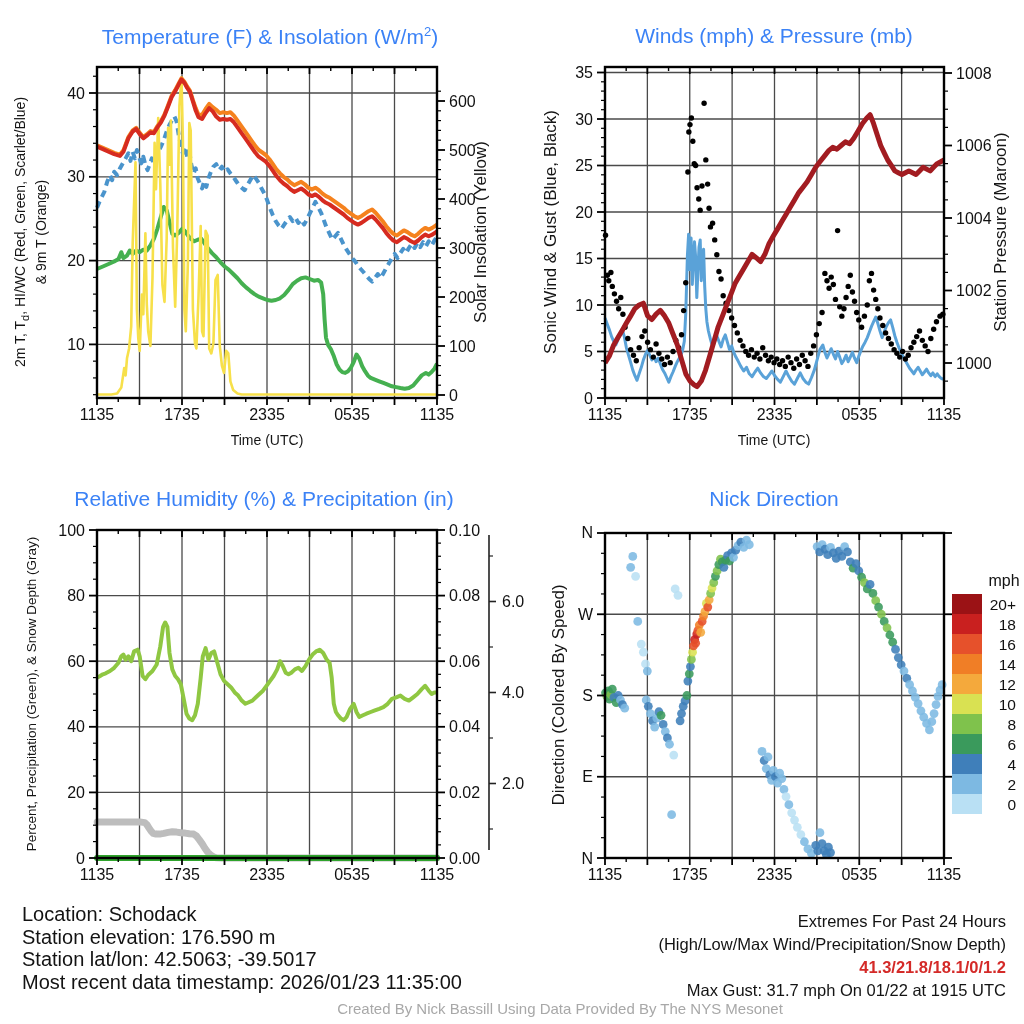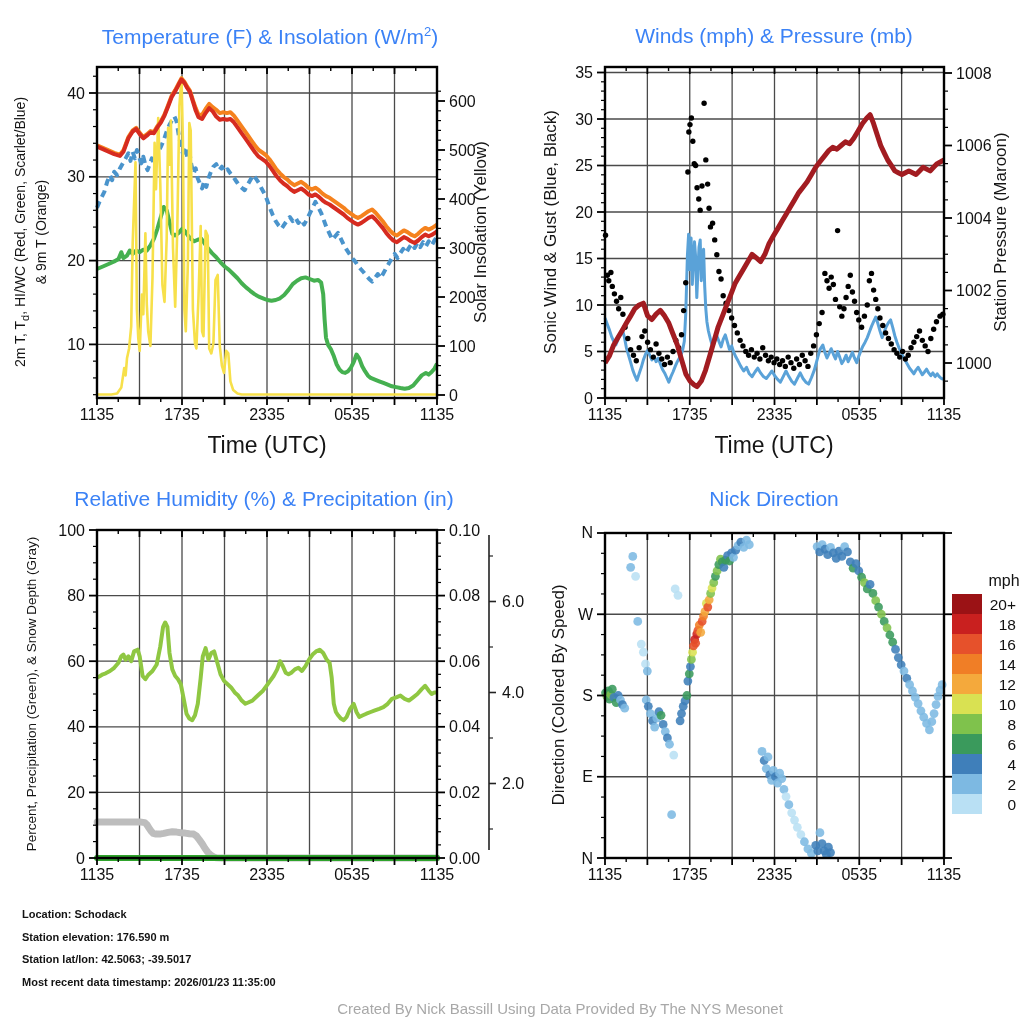--- a/index.html
+++ b/index.html
@@ -4,22 +4,22 @@
 <style>
   html,body{margin:0;padding:0;background:#fff;}
   .page{position:relative;width:1024px;height:1024px;background:#fff;overflow:hidden;
         font-family:"Liberation Sans",sans-serif;color:#111;}
   #charts-svg{position:absolute;left:0;top:0;}
   .ctitle{position:absolute;transform:translateX(-50%);font-size:21px;white-space:nowrap;color:#3b82f6;}
   .ctitle sup{font-size:13px;}
   .vlab{position:absolute;transform:translate(-50%,-50%) rotate(-90deg);white-space:nowrap;
         font-size:17px;color:#151515;text-align:center;}
   .vlab sub{font-size:11px;}
-  .xtitle{position:absolute;transform:translateX(-50%);font-size:23px;color:#151515;white-space:nowrap;text-align:center;}
-  .foot-left{position:absolute;left:22px;top:903px;font-size:11px;line-height:22.5px;color:#131313;font-weight:bold;}
+  .xtitle{position:absolute;transform:translateX(-50%);font-size:14px;color:#151515;white-space:nowrap;text-align:center;}
+  .foot-left{position:absolute;left:22px;top:903px;font-size:20px;line-height:22.5px;color:#131313;}
   .foot-right{position:absolute;right:18px;top:910px;font-size:16.5px;line-height:23px;text-align:right;color:#131313;}
   .extremes-red{font-weight:bold;}
   .credit{position:absolute;left:0;top:1000px;width:100%;text-align:center;font-size:15px;color:#a8a8a8;padding-left:48px;}
 </style>
 </head>
 <body>
 
 <div class="page">
   <svg id="charts-svg" width="1024" height="1024">
       <g>
@@ -814,15 +814,21 @@
   <div class="xtitle" style="left:267px;top:432px">Time (UTC)</div>
   <div class="xtitle" style="left:774px;top:432px">Time (UTC)</div>
 
   <div class="foot-left">
     <div>Location: Schodack</div>
     <div>Station elevation: 176.590 m</div>
     <div>Station lat/lon: 42.5063; -39.5017</div>
     <div>Most recent data timestamp: 2026/01/23 11:35:00</div>
   </div>
 
+  <div class="foot-right">
+    <div>Extremes For Past 24 Hours</div>
+    <div>(High/Low/Max Wind/Precipitation/Snow Depth)</div>
+    <div class="extremes-red" id="extremes-values" style="color: rgb(212, 42, 40);">41.3/21.8/18.1/0/1.2</div>
+    <div>Max Gust: 31.7 mph On 01/22 at 1915 UTC</div>
+  </div>
 
   <div class="credit">Created By Nick Bassill Using Data Provided By The NYS Mesonet</div>
 </div>
 
 </body></html>

